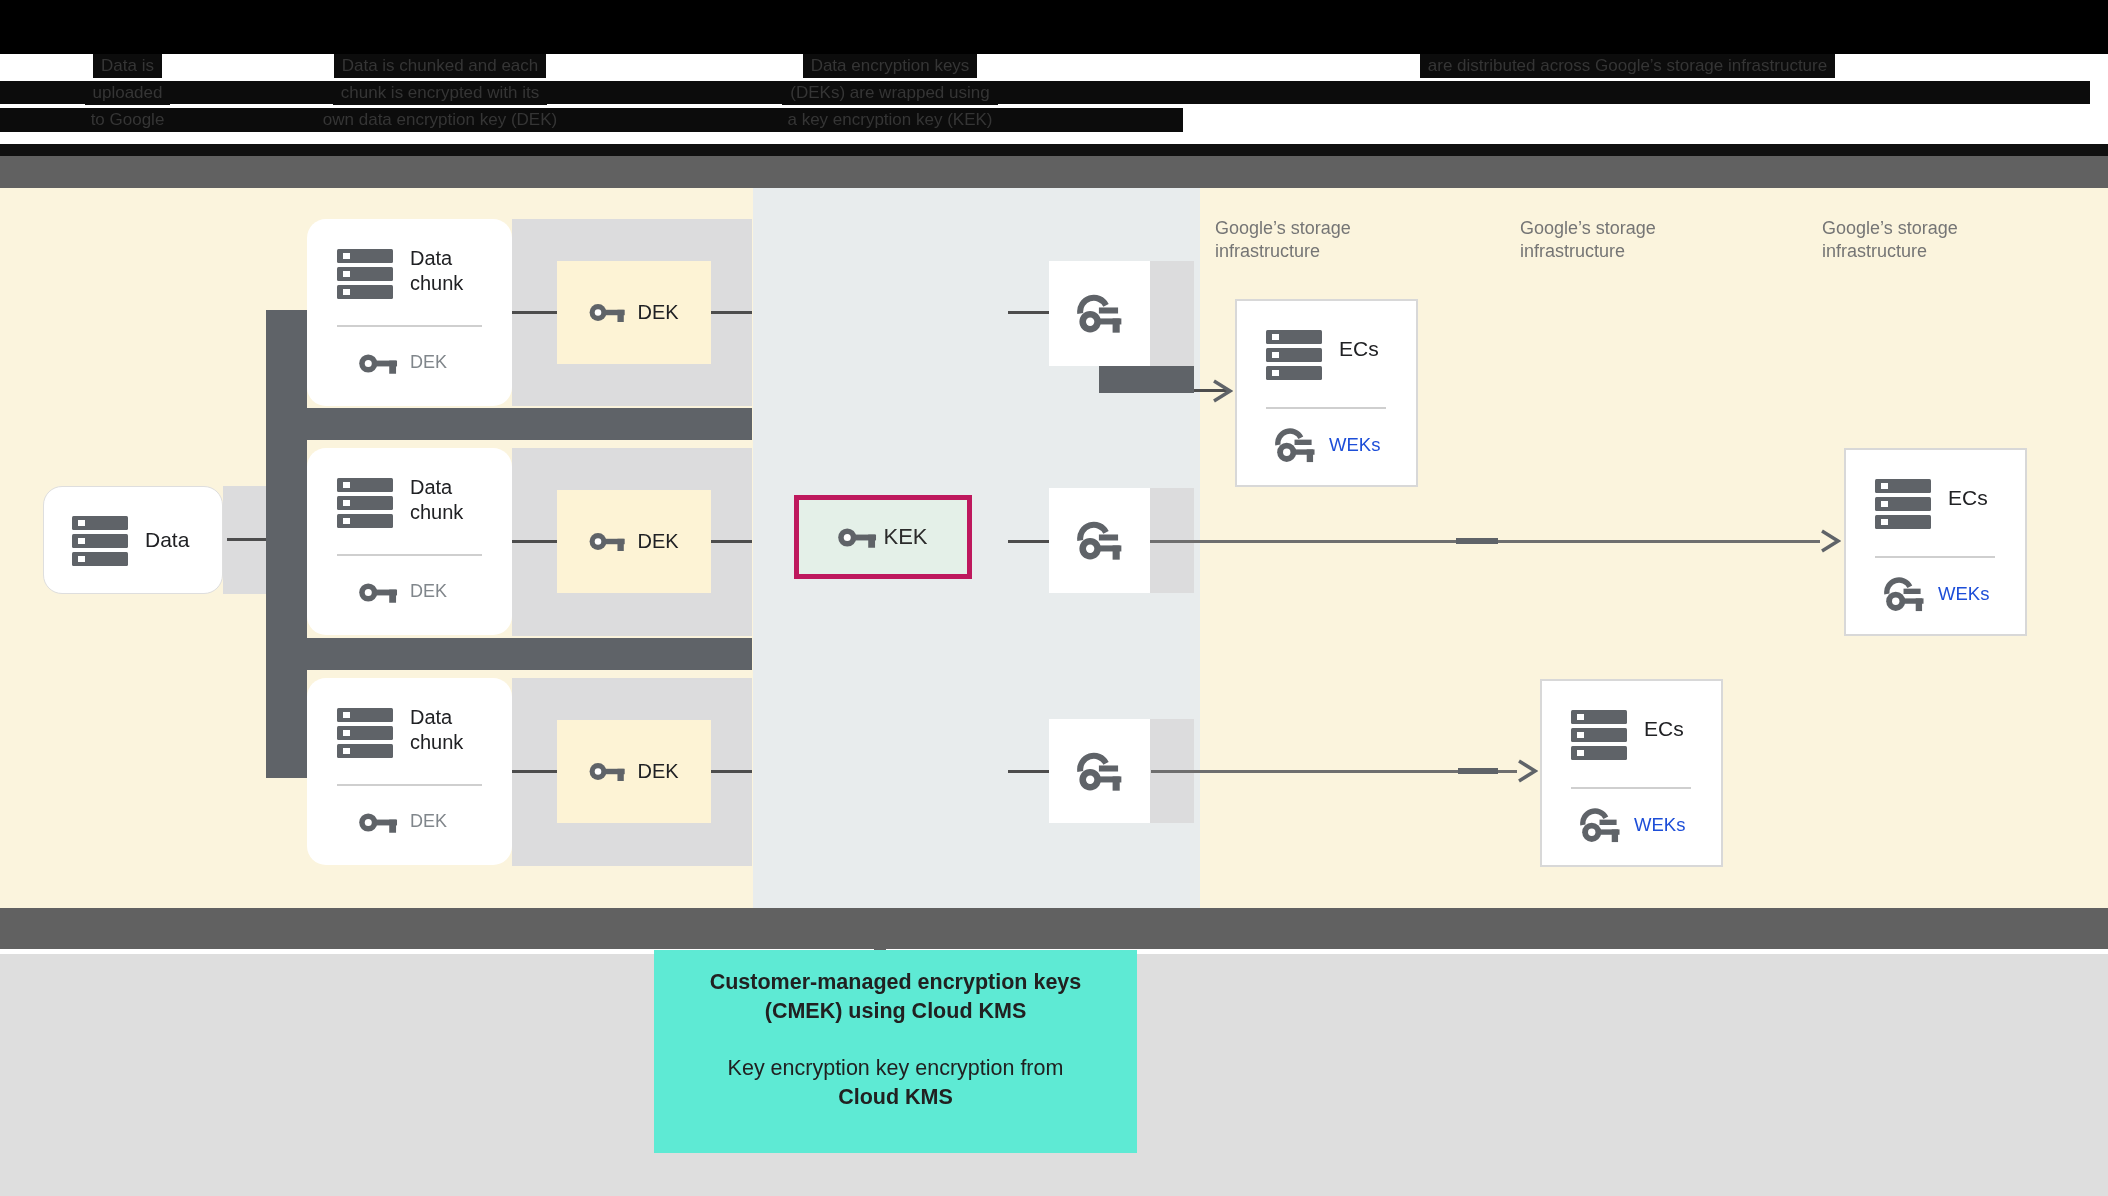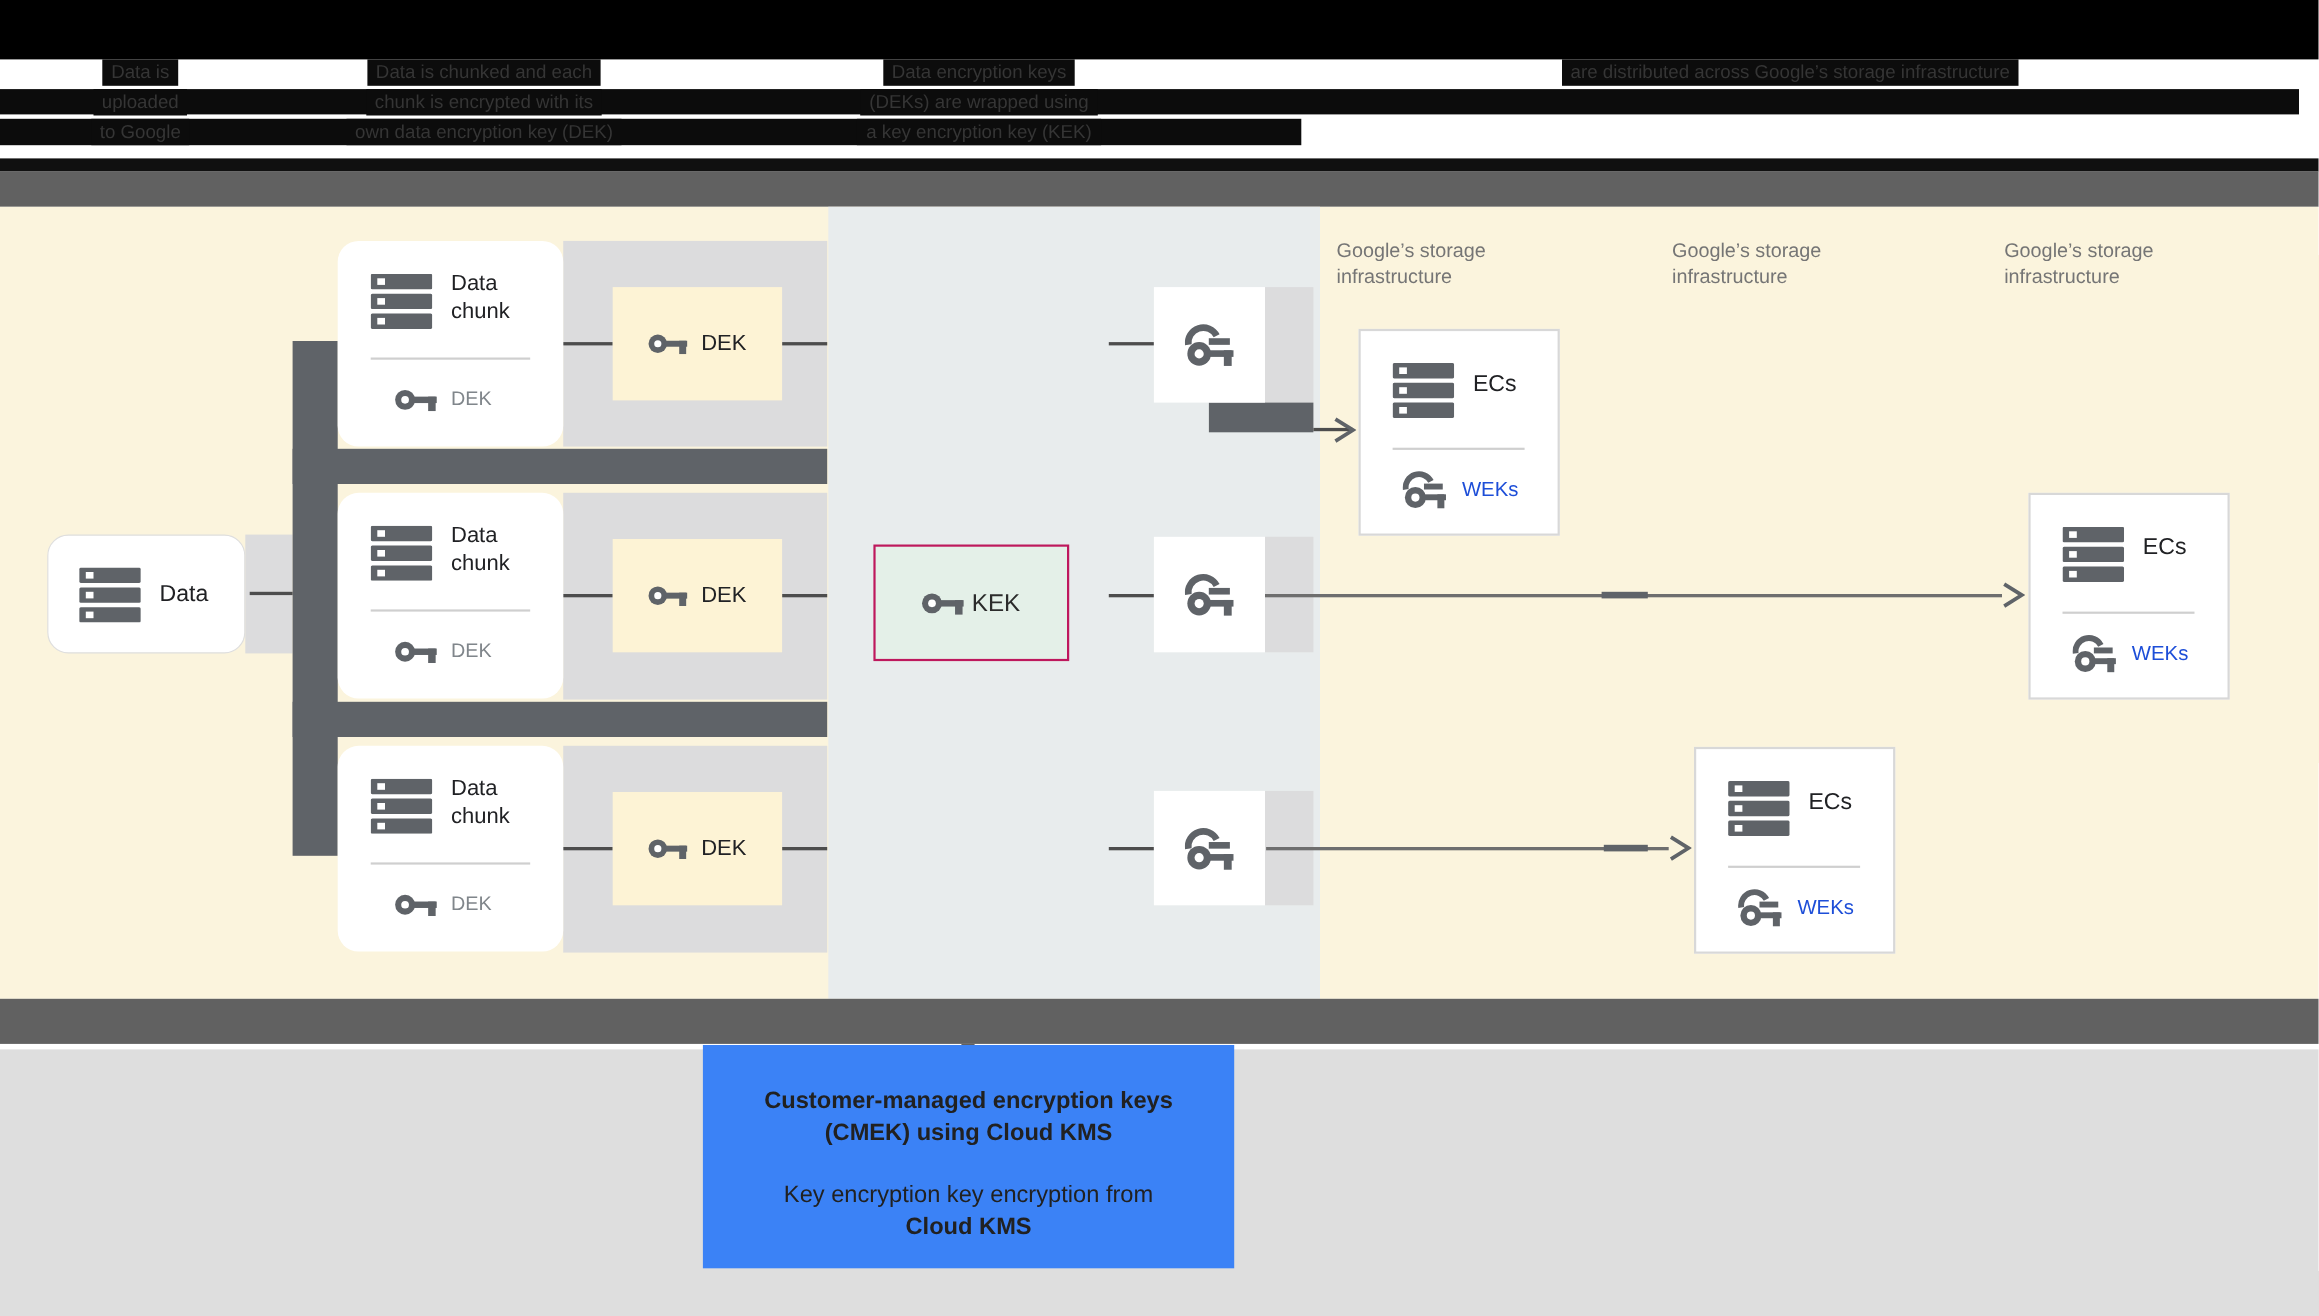--- a/index.html
+++ b/index.html
@@ -43,35 +43,35 @@
   .white-box{background:#ffffff;border-radius:19px;}
   .data-box{left:43px;top:486px;width:180px;height:108px;border:1px solid #dedede;box-sizing:border-box;}
   .chunk-box{width:205px;height:187px;}
   .cb-icon{left:30px;top:30px;}
   .cb-title{left:103px;top:27px;font-size:20px;line-height:25px;color:#202124;}
   .cb-div{left:30px;top:106px;width:145px;height:2px;background:#cfcfcf;}
   .cb-key{left:52px;top:134px;}
   .cb-sub{left:103px;top:133px;font-size:18px;color:#80868b;}
   .dek-box{width:154px;height:103px;background:#fdf3d5;display:flex;align-items:center;justify-content:center;gap:11px;}
   .dek-box .lbl{font-size:20px;color:#202124;}
-  .kek-box{left:794px;top:495px;width:178px;height:106px;background:#e4f0e8;border:2px solid #be185d;
+  .kek-box{left:794px;top:495px;width:178px;height:84px;background:#e4f0e8;border:5px solid #be185d;
            box-sizing:border-box;display:flex;align-items:center;justify-content:center;gap:6px;}
   .kek-box .lbl{font-size:22px;color:#2b2b2b;}
   .key-box{width:101px;height:105px;background:#ffffff;display:flex;align-items:center;justify-content:center;}
   .ecs-box{width:183px;height:188px;background:#ffffff;border:2px solid #d8d8d8;box-sizing:border-box;}
   .eb-icon{left:29px;top:29px;}
   .eb-title{left:102px;top:36px;font-size:21px;color:#202124;}
   .eb-div{left:29px;top:106px;width:120px;height:2px;background:#cfcfcf;}
   .eb-key{left:38px;top:124px;}
   .eb-sub{left:92px;top:133px;font-size:18.5px;color:#1d4ed8;}
   .storage-label{font-size:18px;line-height:23px;color:#757575;}
 
   
-  .callout{left:639px;top:950px;width:483px;height:203px;background:#3b82f6;text-align:center;
-           box-sizing:border-box;padding-top:36px;font-size:21.5px;line-height:29px;color:#212121;}
+  .callout{left:654px;top:950px;width:483px;height:203px;background:#5eead4;text-align:center;
+           box-sizing:border-box;padding-top:18px;font-size:21.5px;line-height:29px;color:#212121;}
   .callout .b{font-weight:bold;}
   .callout .spacer{height:28px;}
 
   .dlabel{font-size:21px;color:#202124;}
 </style>
 </head>
 <body>
 
 <svg width="0" height="0" style="position:absolute">
   <defs>

